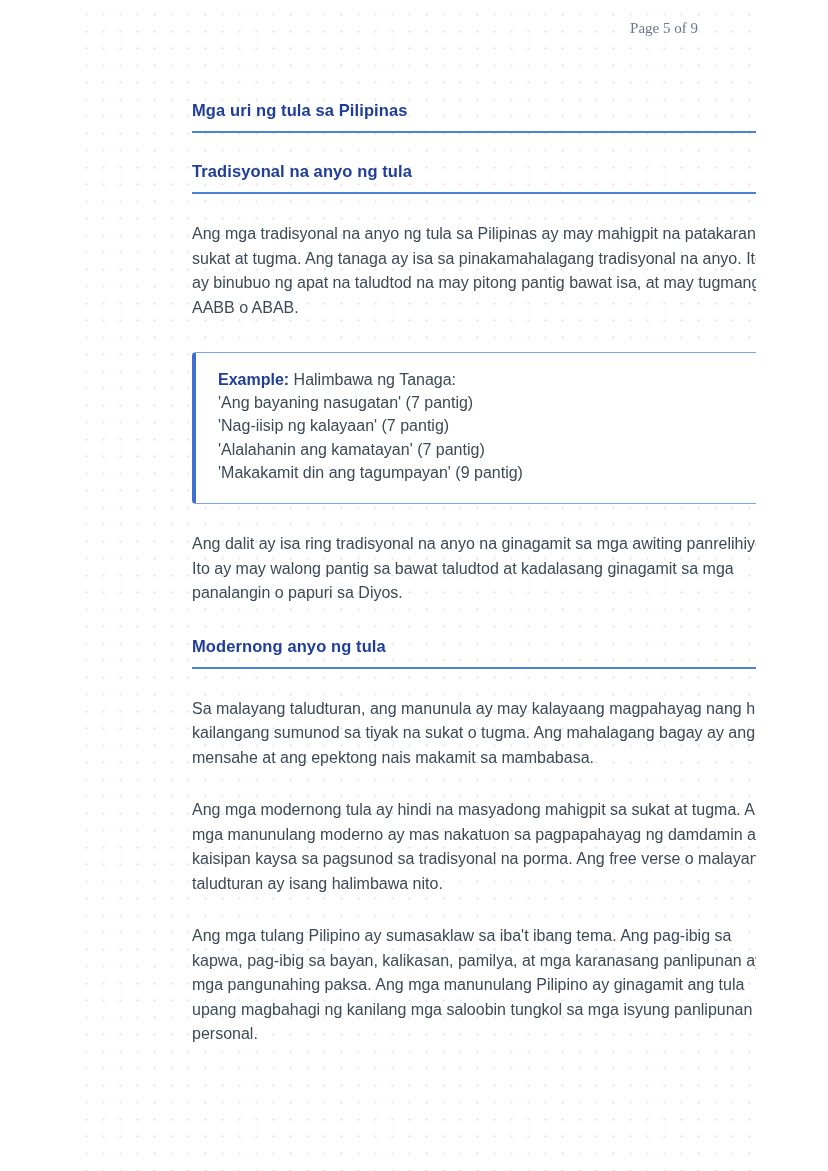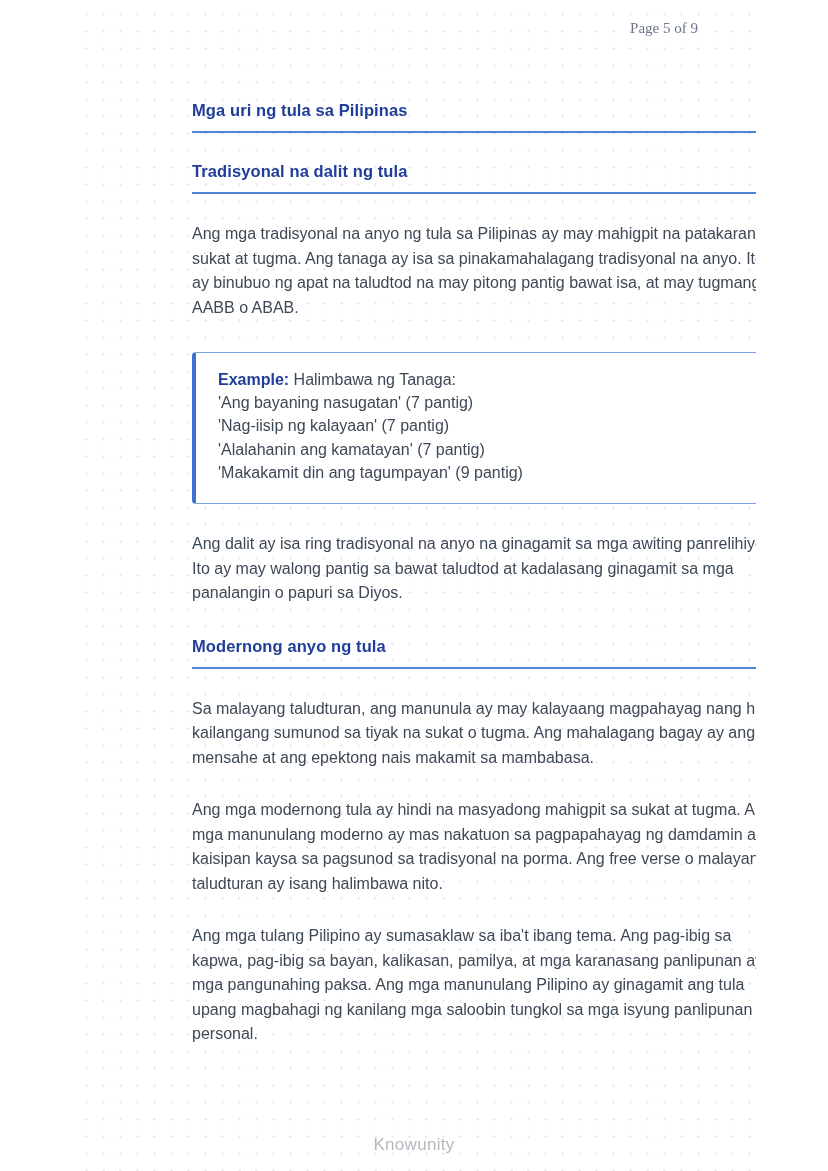--- a/index.html
+++ b/index.html
@@ -78,21 +78,21 @@
 <body>
 
 <div class="page">
 
   <div class="page-number">Page 5 of 9</div>
 
   <div class="content">
 
     <div class="section-heading">Mga uri ng tula sa Pilipinas</div>
 
-    <div class="section-heading">Tradisyonal na dalit ng tula</div>
+    <div class="section-heading">Tradisyonal na anyo ng tula</div>
 
     <p class="body-paragraph">Ang mga tradisyonal na anyo ng tula sa Pilipinas ay may mahigpit na patakaran sa sukat at tugma. Ang tanaga ay isa sa pinakamahalagang tradisyonal na anyo. Ito ay binubuo ng apat na taludtod na may pitong pantig bawat isa, at may tugmang AABB o ABAB.</p>
 
     <div class="example-box">
       <div><span class="example-label">Example:</span><span> Halimbawa ng Tanaga:</span></div>
       <div>'Ang bayaning nasugatan' (7 pantig)</div>
       <div>'Nag-iisip ng kalayaan' (7 pantig)</div>
       <div>'Alalahanin ang kamatayan' (7 pantig)</div>
       <div>'Makakamit din ang tagumpayan' (9 pantig)</div>
     </div>
@@ -103,15 +103,14 @@
 
     <p class="body-paragraph">Sa malayang taludturan, ang manunula ay may kalayaang magpahayag nang hindi kailangang sumunod sa tiyak na sukat o tugma. Ang mahalagang bagay ay ang mensahe at ang epektong nais makamit sa mambabasa.</p>
 
     <p class="body-paragraph">Ang mga modernong tula ay hindi na masyadong mahigpit sa sukat at tugma. Ang mga manunulang moderno ay mas nakatuon sa pagpapahayag ng damdamin at kaisipan kaysa sa pagsunod sa tradisyonal na porma. Ang free verse o malayang taludturan ay isang halimbawa nito.</p>
 
 
     <p class="body-paragraph">Ang mga tulang Pilipino ay sumasaklaw sa iba't ibang tema. Ang pag-ibig sa kapwa, pag-ibig sa bayan, kalikasan, pamilya, at mga karanasang panlipunan ay mga pangunahing paksa. Ang mga manunulang Pilipino ay ginagamit ang tula upang magbahagi ng kanilang mga saloobin tungkol sa mga isyung panlipunan at personal.</p>
 
   </div>
 
-  <div class="footer-brand">Knowunity</div>
 
 </div>
 
 </body></html>

